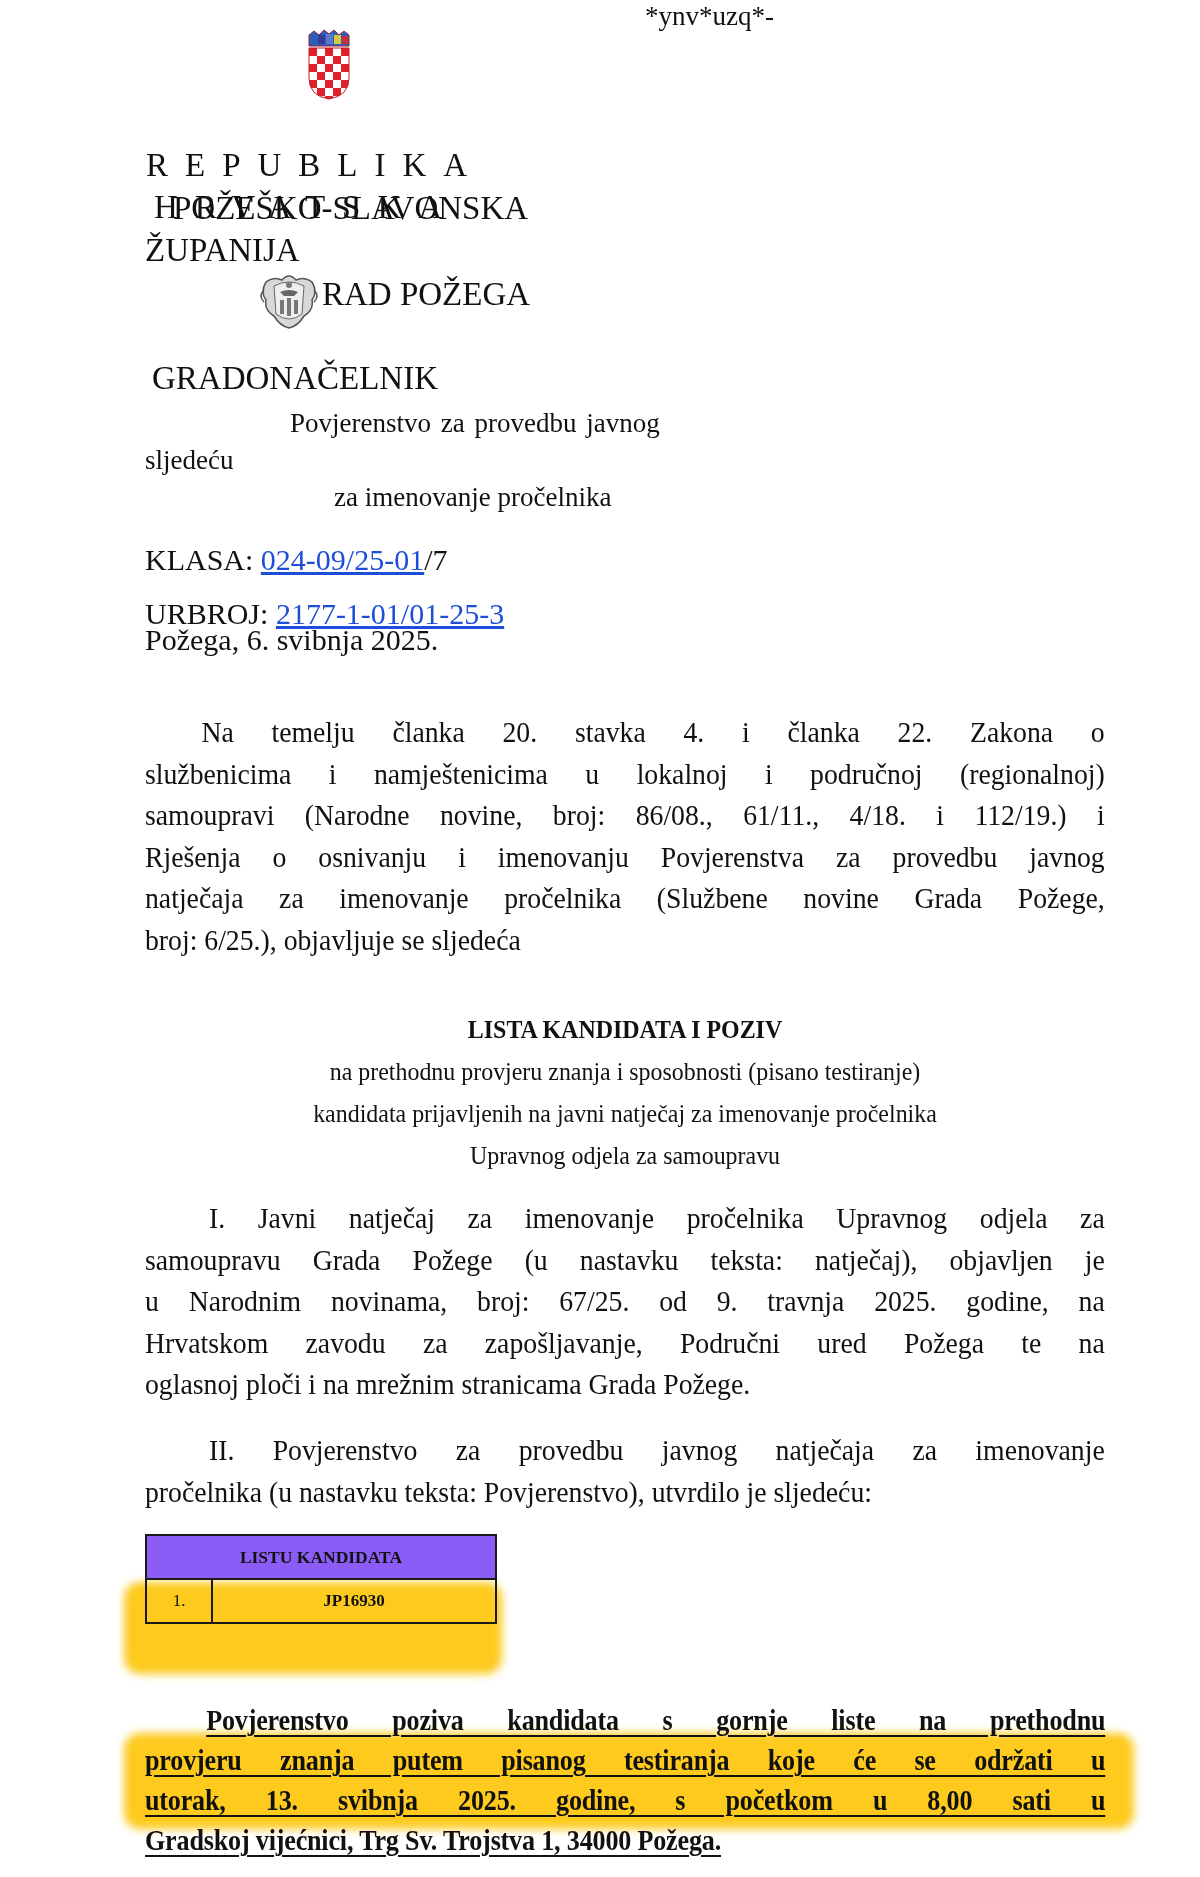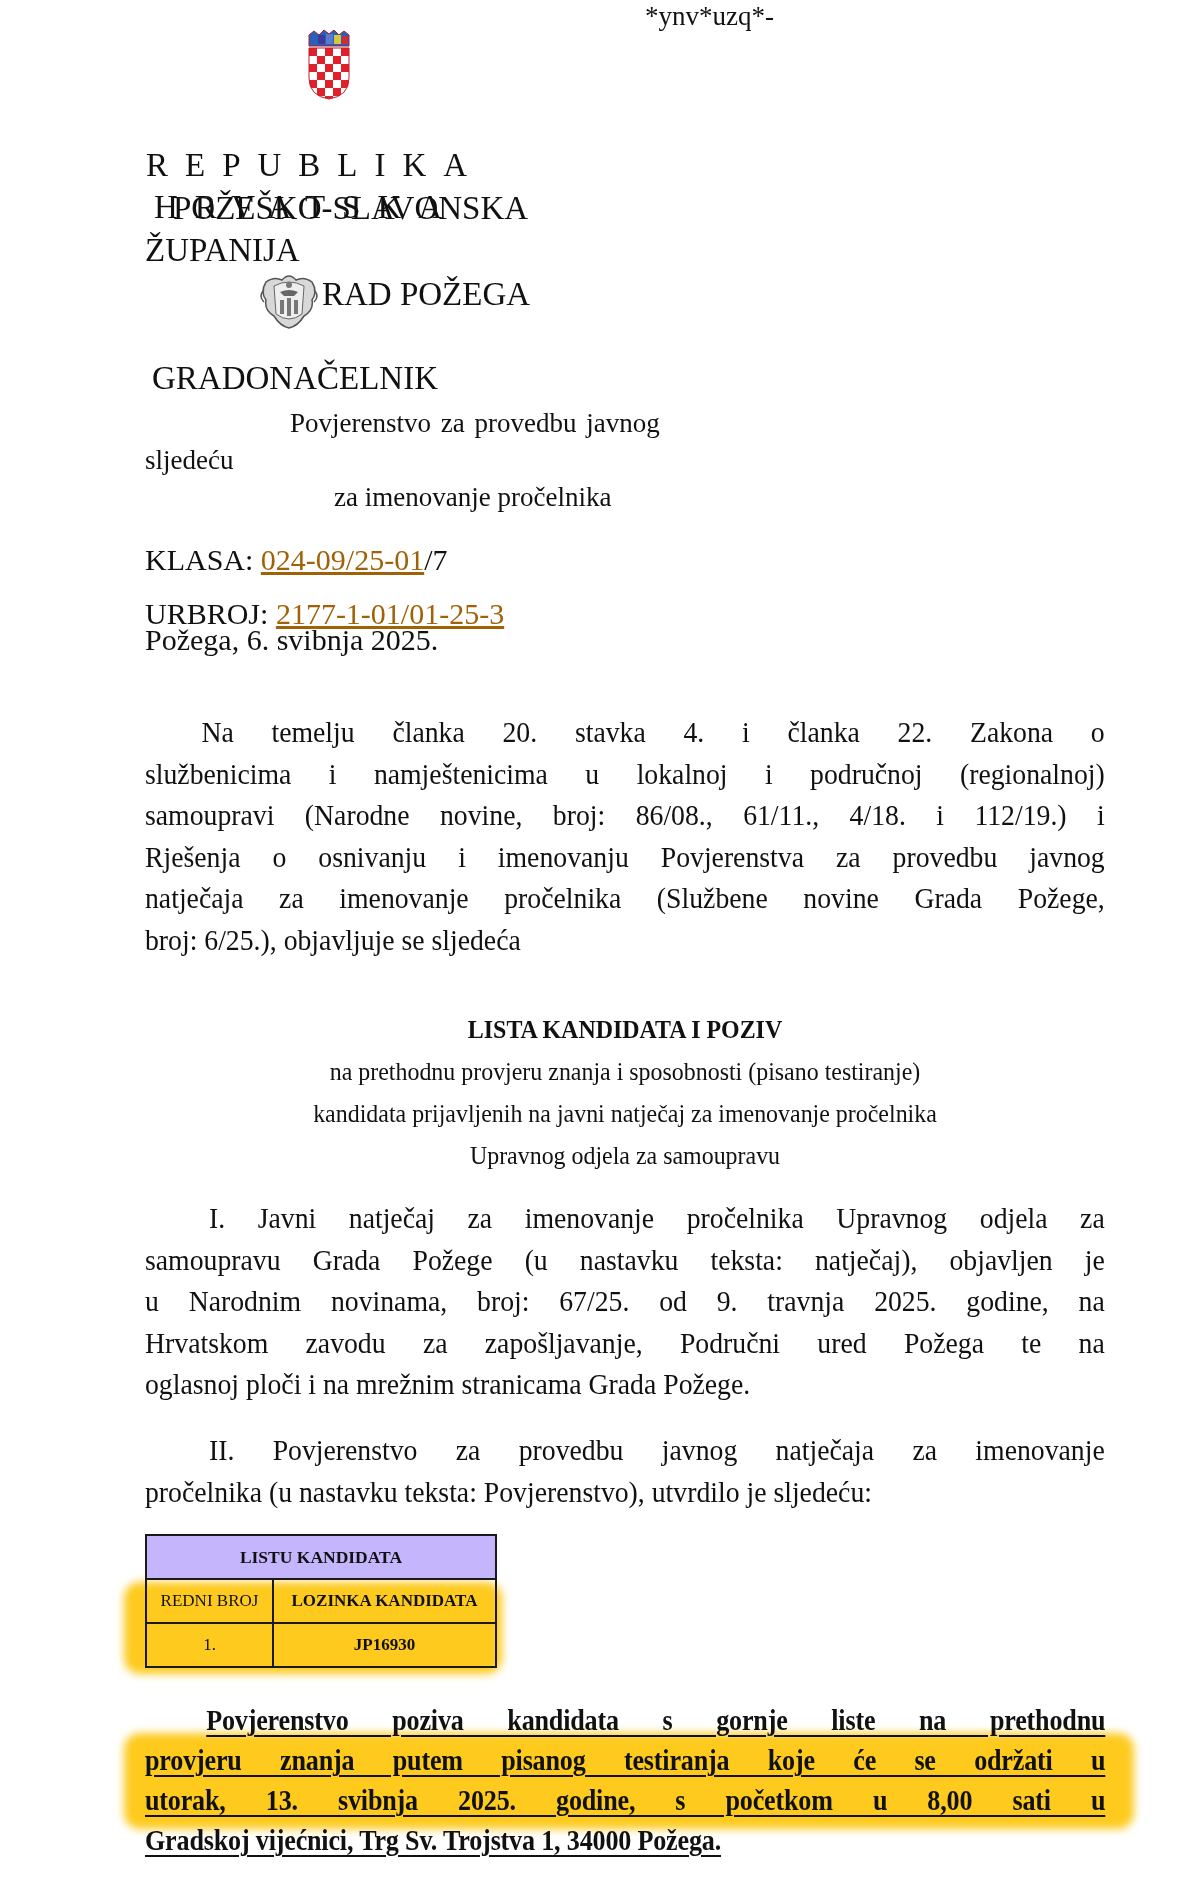--- a/index.html
+++ b/index.html
@@ -3,32 +3,32 @@
 <meta charset="utf-8">
 <style>
   html, body { margin: 0; padding: 0; background: #ffffff; }
   body { width: 1200px; height: 1877px; position: relative; overflow: hidden;
          font-family: "Liberation Serif", "DejaVu Serif", serif; color: #111; }
   .abs { position: absolute; white-space: nowrap; }
   .hdr { font-size: 33px; line-height: 40px; }
   .spaced { letter-spacing: 17px; margin-top: 40px; }
   .t30 { font-size: 30px; line-height: 40px; }
   .t27 { font-size: 27px; line-height: 36px; }
-  .link { color: #a16207; text-decoration: underline; }
+  .link { color: #1d4ed8; text-decoration: underline; }
   .para { position: absolute; left: 145px; width: 960px; font-size: 29.5px; line-height: 41.5px;
           text-align: justify; transform: scaleX(0.94); transform-origin: left top; width: 1021px; }
   .para .ln { display: block; text-align: justify; text-align-last: justify; white-space: nowrap; }
   .para .ln.last { text-align-last: left; }
   .center { position: absolute; left: 145px; width: 960px; text-align: center; font-size: 26px; line-height: 42px; }
   .center .ln { display: block; }
   .title { font-weight: bold; }
   table.cand { position: absolute; left: 145px; top: 1534px; width: 352px; border-collapse: collapse;
                font-size: 17px; z-index: 2; }
   table.cand td { border: 2px solid #1a1a1a; height: 42px; text-align: center; padding: 0; }
-  table.cand .head td { background: #c4b5fd; font-weight: bold; font-size: 17.5px; }
+  table.cand .head td { background: #8b5cf6; font-weight: bold; font-size: 17.5px; }
   .hl { position: absolute; background: #fdca1d; filter: blur(4px); border-radius: 16px; z-index: 1; }
   .bold-para { position: absolute; left: 145px; width: 960px; font-size: 29px; line-height: 40px;
                font-weight: bold; z-index: 3; }
   .bold-para .ln { display: block; text-decoration: underline; text-decoration-thickness: 2px;
                    text-underline-offset: 5px; text-align: justify; text-align-last: justify; white-space: nowrap;
                    letter-spacing: -0.2px; }
   .bold-para .ln.last { text-align-last: left; }
 </style>
 </head>
 <body>
@@ -140,24 +140,20 @@
 
 <div class="hl" style="left:124px; top:1582px; width:378px; height:92px;"></div>
 <div class="hl" style="left:124px; top:1733px; width:1010px; height:96px;"></div>
 
 <table class="cand">
   <tbody>
       <tr class="head">
     <td colspan="2">LISTU KANDIDATA</td>
   </tr>
   <tr>
-    <td style="width:125px; font-size:17px;">REDNI BROJ</td>
-    <td style="font-weight:bold;">LOZINKA KANDIDATA</td>
-  </tr>
-  <tr>
     <td>1.</td>
     <td style="font-weight:bold;">JP16930</td>
   </tr>
 </tbody>
   </table>
 
 <div class="bold-para" style="top:1700px; transform:scaleX(0.9); transform-origin:left top; width:1067px;">
   <span class="ln" style="padding-left:68px;">Povjerenstvo poziva kandidata s gornje liste na prethodnu</span>
   <span class="ln">provjeru znanja putem pisanog testiranja koje će se održati u</span>
   <span class="ln">utorak, 13. svibnja 2025. godine, s početkom u 8,00 sati u</span>

